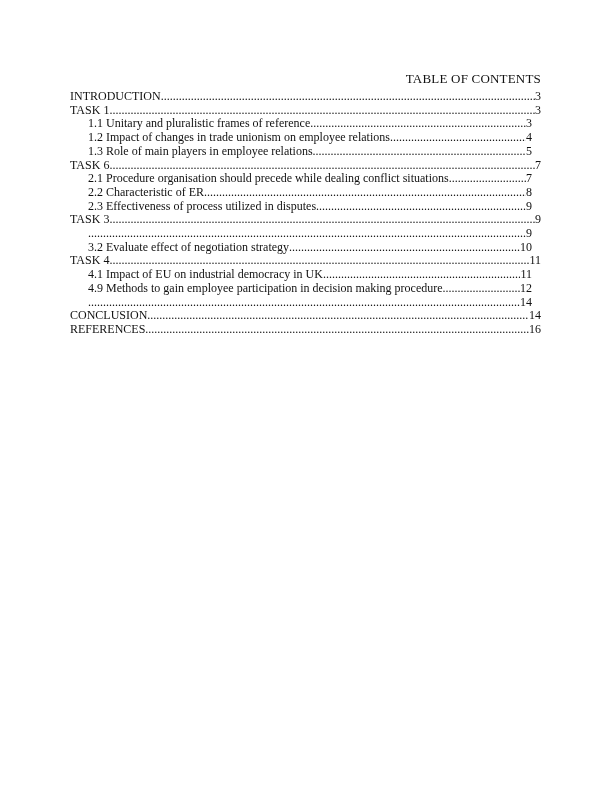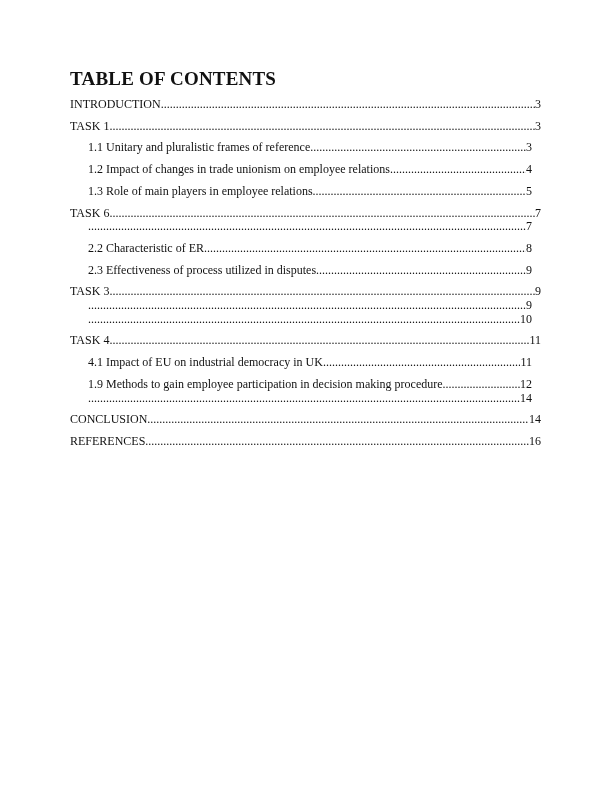--- a/index.html
+++ b/index.html
@@ -13,42 +13,41 @@
     height: 792px;
     background: #ffffff;
     box-sizing: border-box;
     padding: 71px 71px 0 70px;
     color: #111111;
     font-family: "Liberation Serif", "DejaVu Serif", serif;
     overflow: hidden;
   }
   .doc-title {
     margin: 0 0 3px 0;
-    text-align: left;
-    font-weight: bold;
-    font-size: 19px;
+    text-align: right;
+    font-weight: normal;
+    font-size: 13px;
     line-height: 16px;
     letter-spacing: 0.2px;
   }
   .toc {
     font-size: 12px;
     line-height: 13.7px;
   }
   .toc-row {
     display: flex;
     align-items: baseline;
   }
   .toc-row.lvl1 {
     padding-left: 18px;
     padding-right: 9px;
   }
   .lbl {
     flex: 0 0 auto;
     white-space: nowrap;
-    margin-top: 8px;
   }
   .dots {
     flex: 1 1 auto;
     min-width: 0;
     overflow: hidden;
     white-space: nowrap;
   }
   .pg {
     flex: 0 0 auto;
     white-space: nowrap;
@@ -92,20 +91,21 @@
       <span class="pg">5</span>
     </div>
 
     <div class="toc-row lvl0">
       <span class="lbl">TASK 6</span>
       <span class="dots">............................................................................................................................................................................................................................................................................................................</span>
       <span class="pg">7</span>
     </div>
 
     <div class="toc-row lvl1">
+      <span class="lbl">2.1 Procedure organisation should precede while dealing conflict situations</span>
       <span class="dots">............................................................................................................................................................................................................................................................................................................</span>
       <span class="pg">7</span>
     </div>
 
     <div class="toc-row lvl1">
       <span class="lbl">2.2 Characteristic of ER</span>
       <span class="dots">............................................................................................................................................................................................................................................................................................................</span>
       <span class="pg">8</span>
     </div>
 
@@ -120,38 +120,39 @@
       <span class="dots">............................................................................................................................................................................................................................................................................................................</span>
       <span class="pg">9</span>
     </div>
 
     <div class="toc-row lvl1">
       <span class="dots">............................................................................................................................................................................................................................................................................................................</span>
       <span class="pg">9</span>
     </div>
 
     <div class="toc-row lvl1">
+      <span class="lbl">3.2 Evaluate effect of negotiation strategy</span>
       <span class="dots">............................................................................................................................................................................................................................................................................................................</span>
       <span class="pg">10</span>
     </div>
 
     <div class="toc-row lvl0">
       <span class="lbl">TASK 4</span>
       <span class="dots">............................................................................................................................................................................................................................................................................................................</span>
       <span class="pg">11</span>
     </div>
 
     <div class="toc-row lvl1">
       <span class="lbl">4.1 Impact of EU on industrial democracy in UK</span>
       <span class="dots">............................................................................................................................................................................................................................................................................................................</span>
       <span class="pg">11</span>
     </div>
 
     <div class="toc-row lvl1">
-      <span class="lbl">1.9 Methods to gain employee participation in decision making procedure</span>
+      <span class="lbl">4.9 Methods to gain employee participation in decision making procedure</span>
       <span class="dots">............................................................................................................................................................................................................................................................................................................</span>
       <span class="pg">12</span>
     </div>
 
     <div class="toc-row lvl1">
       <span class="dots">............................................................................................................................................................................................................................................................................................................</span>
       <span class="pg">14</span>
     </div>
 
     <div class="toc-row lvl0">

